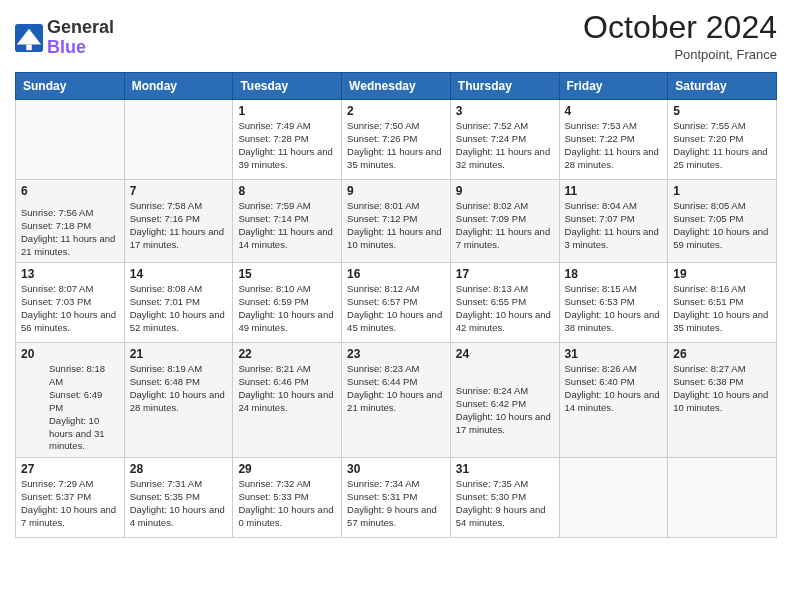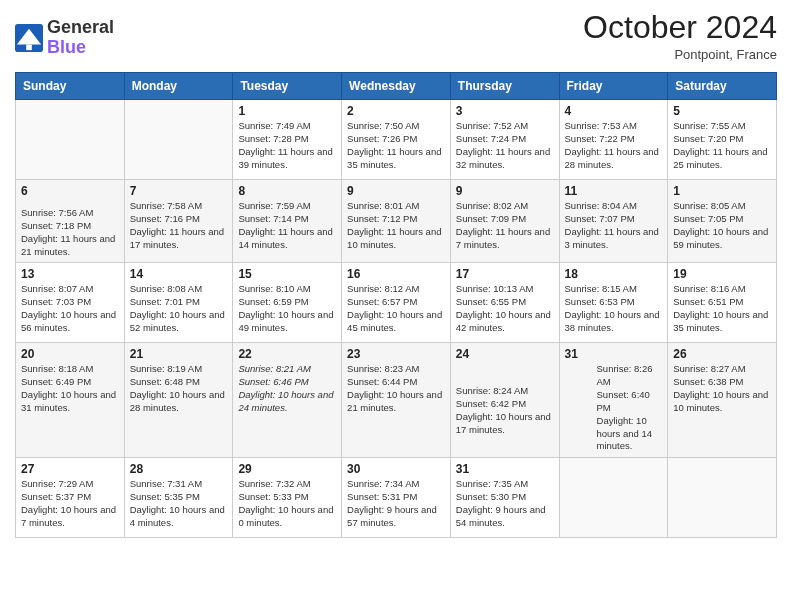--- a/index.html
+++ b/index.html
@@ -232,71 +232,71 @@
 Daylight: 10 hours and 49 minutes.</div>
           </td>
           <td>
             <span class="day-number">16</span>
             <div class="day-info" style="white-space: pre-line;">Sunrise: 8:12 AM
 Sunset: 6:57 PM
 Daylight: 10 hours and 45 minutes.</div>
           </td>
           <td>
             <span class="day-number">17</span>
-            <div class="day-info" style="white-space: pre-line;">Sunrise: 10:13 AM
+            <div class="day-info" style="white-space: pre-line;">Sunrise: 8:13 AM
 Sunset: 6:55 PM
 Daylight: 10 hours and 42 minutes.</div>
           </td>
           <td>
             <span class="day-number">18</span>
             <div class="day-info" style="white-space: pre-line;">Sunrise: 8:15 AM
 Sunset: 6:53 PM
 Daylight: 10 hours and 38 minutes.</div>
           </td>
           <td>
             <span class="day-number">19</span>
             <div class="day-info" style="white-space: pre-line;">Sunrise: 8:16 AM
 Sunset: 6:51 PM
 Daylight: 10 hours and 35 minutes.</div>
           </td>
         </tr>
         <tr>
           <td>
             <span class="day-number">20</span>
-            <div class="day-info" style="white-space: pre-line;">Sunrise: 8:18 AM
+            <div class="day-info" style="white-space: pre-line; margin-left: 28px;">Sunrise: 8:18 AM
 Sunset: 6:49 PM
 Daylight: 10 hours and 31 minutes.</div>
           </td>
           <td>
             <span class="day-number">21</span>
             <div class="day-info" style="white-space: pre-line;">Sunrise: 8:19 AM
 Sunset: 6:48 PM
 Daylight: 10 hours and 28 minutes.</div>
           </td>
           <td>
             <span class="day-number">22</span>
-            <div class="day-info" style="white-space: pre-line; font-style: italic;">Sunrise: 8:21 AM
+            <div class="day-info" style="white-space: pre-line;">Sunrise: 8:21 AM
 Sunset: 6:46 PM
 Daylight: 10 hours and 24 minutes.</div>
           </td>
           <td>
             <span class="day-number">23</span>
             <div class="day-info" style="white-space: pre-line;">Sunrise: 8:23 AM
 Sunset: 6:44 PM
 Daylight: 10 hours and 21 minutes.</div>
           </td>
           <td>
             <span class="day-number">24</span>
             <div class="day-info" style="white-space: pre-line; margin-top: 24px;">Sunrise: 8:24 AM
 Sunset: 6:42 PM
 Daylight: 10 hours and 17 minutes.</div>
           </td>
           <td>
             <span class="day-number">31</span>
-            <div class="day-info" style="white-space: pre-line; margin-left: 32px;">Sunrise: 8:26 AM
+            <div class="day-info" style="white-space: pre-line;">Sunrise: 8:26 AM
 Sunset: 6:40 PM
 Daylight: 10 hours and 14 minutes.</div>
           </td>
           <td>
             <span class="day-number">26</span>
             <div class="day-info" style="white-space: pre-line;">Sunrise: 8:27 AM
 Sunset: 6:38 PM
 Daylight: 10 hours and 10 minutes.</div>
           </td>
         </tr>

